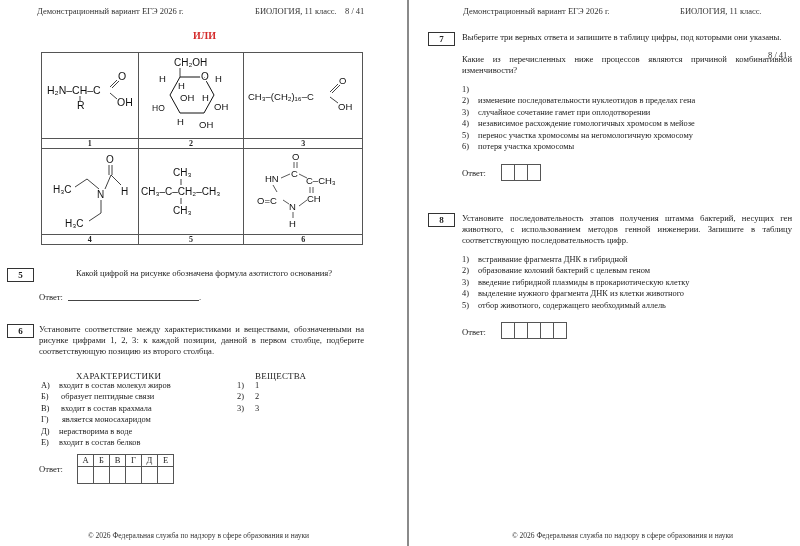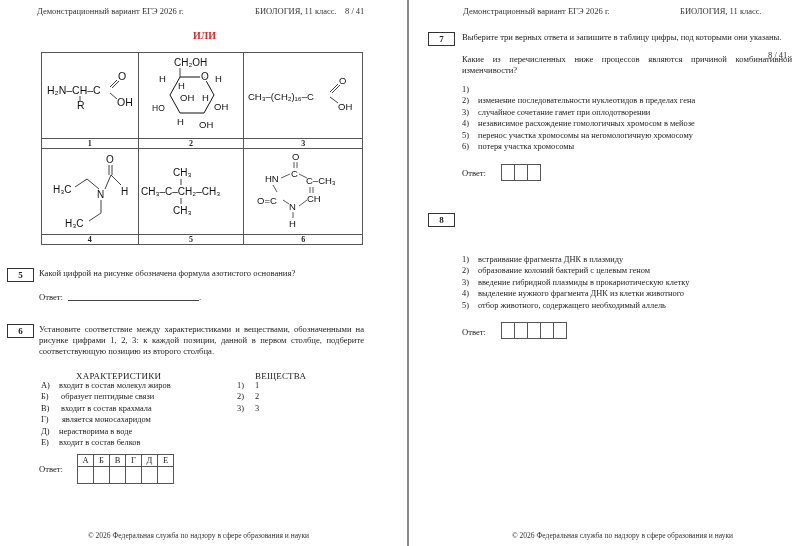--- a/index.html
+++ b/index.html
@@ -145,21 +145,21 @@
     </tr>
     <tr>
       <td class="num">4</td>
       <td class="num">5</td>
       <td class="num">6</td>
     </tr>
   </tbody>
     </table>
 
   <div class="qbox" style="left:7px; top:268px;">5</div>
-  <div class="qtext" style="left:39px; top:268px; width:330px; text-align:left;">Какой цифрой на рисунке обозначена формула азотистого основания?</div>
+  <div class="qtext" style="left:39px; top:268px; width:330px; text-align:center;">Какой цифрой на рисунке обозначена формула азотистого основания?</div>
   <div class="answer-label" style="left:39px; top:292px;">Ответ:</div>
   <div class="answer-line" style="left:68px; top:300px; width:131px;"></div>
   <div class="answer-label" style="left:199px; top:292px;">.</div>
 
   <div class="qbox" style="left:7px; top:324px;">6</div>
   <div class="qtext" style="left:39px; top:324px; width:325px;">Установите соответствие между характеристиками и веществами, обозначенными на рисунке цифрами 1, 2, 3: к каждой позиции, данной в первом столбце, подберите соответствующую позицию из второго столбца.</div>
 
   <div class="col-title" style="left:76px; top:371px;">ХАРАКТЕРИСТИКИ</div>
   <div class="col-title" style="left:255px; top:371px;">ВЕЩЕСТВА</div>
 
@@ -268,25 +268,26 @@
   </div>
 
   <div class="answer-label" style="left:53px; top:168px;">Ответ:</div>
   <div class="ans-cells" style="left:92px; top:164px;">
     <div class="cell"></div>
     <div class="cell"></div>
     <div class="cell"></div>
   </div>
 
   <div class="qbox" style="left:19px; top:213px;">8</div>
+  <div class="qtext" style="left:53px; top:213px; width:330px;">Установите последовательность этапов получения штамма бактерий, несущих ген животного, с использованием методов генной инженерии. Запишите в таблицу соответствующую последовательность цифр.</div>
 
   <div class="list" style="left:53px; top:254px;">
     <div class="row">
         <span class="n">1)</span>
-        <span>встраивание фрагмента ДНК в плазмиду</span>
+        <span>встраивание фрагмента ДНК в гибридной</span>
       </div>
     <div class="row">
         <span class="n">2)</span>
         <span>образование колоний бактерий с целевым геном</span>
       </div>
     <div class="row">
         <span class="n">3)</span>
         <span>введение гибридной плазмиды в прокариотическую клетку</span>
       </div>
     <div class="row">

